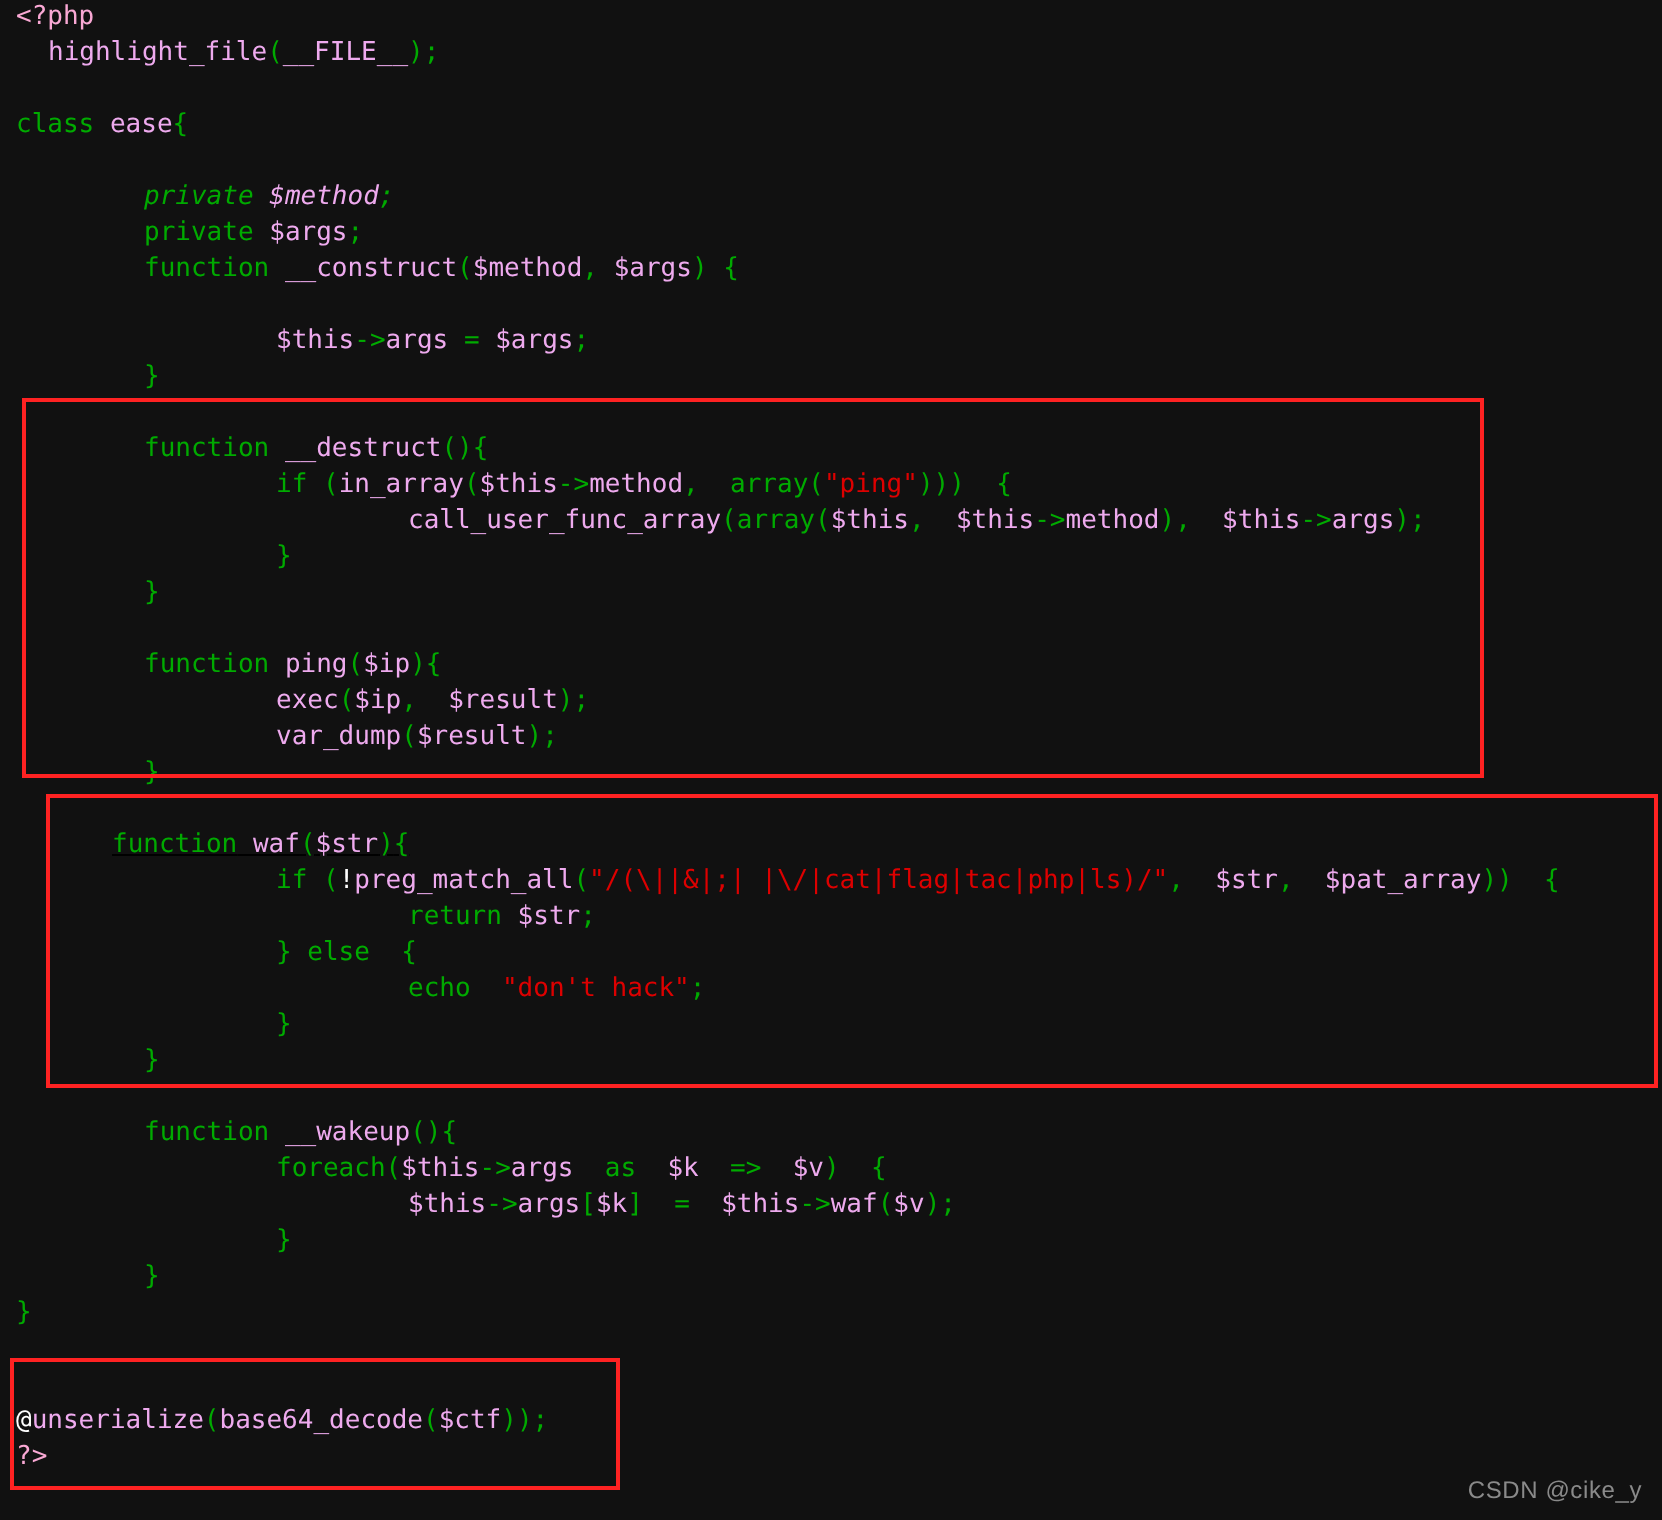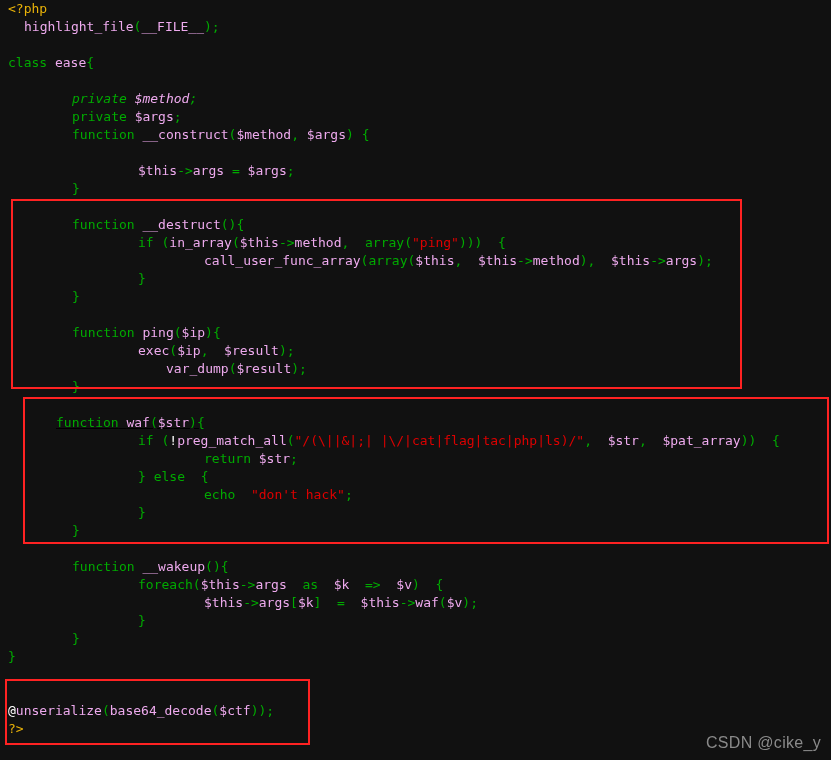--- a/index.html
+++ b/index.html
@@ -30,40 +30,40 @@
     white-space: pre;
     font-family: "DejaVu Sans Mono", "Liberation Mono", monospace;
     font-size: 13px;
     line-height: 18px;
     letter-spacing: 0px;
     height: 18px;
   }
 
   
   .t-default  { color: #ffffff; }
-  .t-html     { color: #eab308; }
+  .t-html     { color: #f9a8d4; }
   .t-kw       { color: #00aa00; }
   .t-string   { color: #dd0000; }
   .t-var      { color: #eeaaee; }
 
   .anno-box {
     position: absolute;
     border: 2px solid #ff2222;
     box-sizing: border-box;
     pointer-events: none;
     background: transparent;
   }
 
   #watermark {
     position: absolute;
     right: 10px;
     bottom: 8px;
     color: #8a8a8a;
     font-family: "Liberation Sans", sans-serif;
-    font-size: 16px;
+    font-size: 12px;
     letter-spacing: 0.3px;
     white-space: nowrap;
   }
 </style>
 </head>
 <body>
 
 <div id="code-surface">
 
   <div class="code-line" style="top:0px;"><span class="t-html">&lt;?php</span></div>
@@ -90,21 +90,21 @@
   <div class="code-line" style="top:252px;left:204px;"><span class="t-var">call_user_func_array</span><span class="t-kw">(</span><span class="t-kw">array</span><span class="t-kw">(</span><span class="t-var">$this</span><span class="t-kw">,</span><span class="t-default">  </span><span class="t-var">$this</span><span class="t-kw">-&gt;</span><span class="t-var">method</span><span class="t-kw">)</span><span class="t-kw">,</span><span class="t-default">  </span><span class="t-var">$this</span><span class="t-kw">-&gt;</span><span class="t-var">args</span><span class="t-kw">)</span><span class="t-kw">;</span></div>
 
   <div class="code-line" style="top:270px;left:138px;"><span class="t-kw">}</span></div>
 
   <div class="code-line" style="top:288px;left:72px;"><span class="t-kw">}</span></div>
 
   <div class="code-line" style="top:324px;left:72px;"><span class="t-kw">function</span><span class="t-default"> </span><span class="t-var">ping</span><span class="t-kw">(</span><span class="t-var">$ip</span><span class="t-kw">)</span><span class="t-kw">{</span></div>
 
   <div class="code-line" style="top:342px;left:138px;"><span class="t-var">exec</span><span class="t-kw">(</span><span class="t-var">$ip</span><span class="t-kw">,</span><span class="t-default">  </span><span class="t-var">$result</span><span class="t-kw">)</span><span class="t-kw">;</span></div>
 
-  <div class="code-line" style="top:360px;left:138px;margin-left:28px;"><span class="t-var">var_dump</span><span class="t-kw">(</span><span class="t-var">$result</span><span class="t-kw">)</span><span class="t-kw">;</span></div>
+  <div class="code-line" style="top:360px;left:138px;"><span class="t-var">var_dump</span><span class="t-kw">(</span><span class="t-var">$result</span><span class="t-kw">)</span><span class="t-kw">;</span></div>
 
   <div class="code-line" style="top:378px;left:72px;"><span class="t-kw">}</span></div>
 
   <div class="code-line" style="top:414px;left:56px;text-decoration:underline;"><span class="t-kw">function</span><span class="t-default"> </span><span class="t-var">waf</span><span class="t-kw">(</span><span class="t-var">$str</span><span class="t-kw">)</span><span class="t-kw">{</span></div>
 
   <div class="code-line" style="top:432px;left:138px;"><span class="t-kw">if</span><span class="t-default"> </span><span class="t-kw">(</span><span class="t-default">!</span><span class="t-var">preg_match_all</span><span class="t-kw">(</span><span class="t-string">"/(\||&amp;|;| |\/|cat|flag|tac|php|ls)/"</span><span class="t-kw">,</span><span class="t-default">  </span><span class="t-var">$str</span><span class="t-kw">,</span><span class="t-default">  </span><span class="t-var">$pat_array</span><span class="t-kw">))</span><span class="t-default">  </span><span class="t-kw">{</span></div>
 
   <div class="code-line" style="top:450px;left:204px;"><span class="t-kw">return</span><span class="t-default"> </span><span class="t-var">$str</span><span class="t-kw">;</span></div>
 
   <div class="code-line" style="top:468px;left:138px;"><span class="t-kw">}</span><span class="t-default"> </span><span class="t-kw">else</span><span class="t-default">  </span><span class="t-kw">{</span></div>

